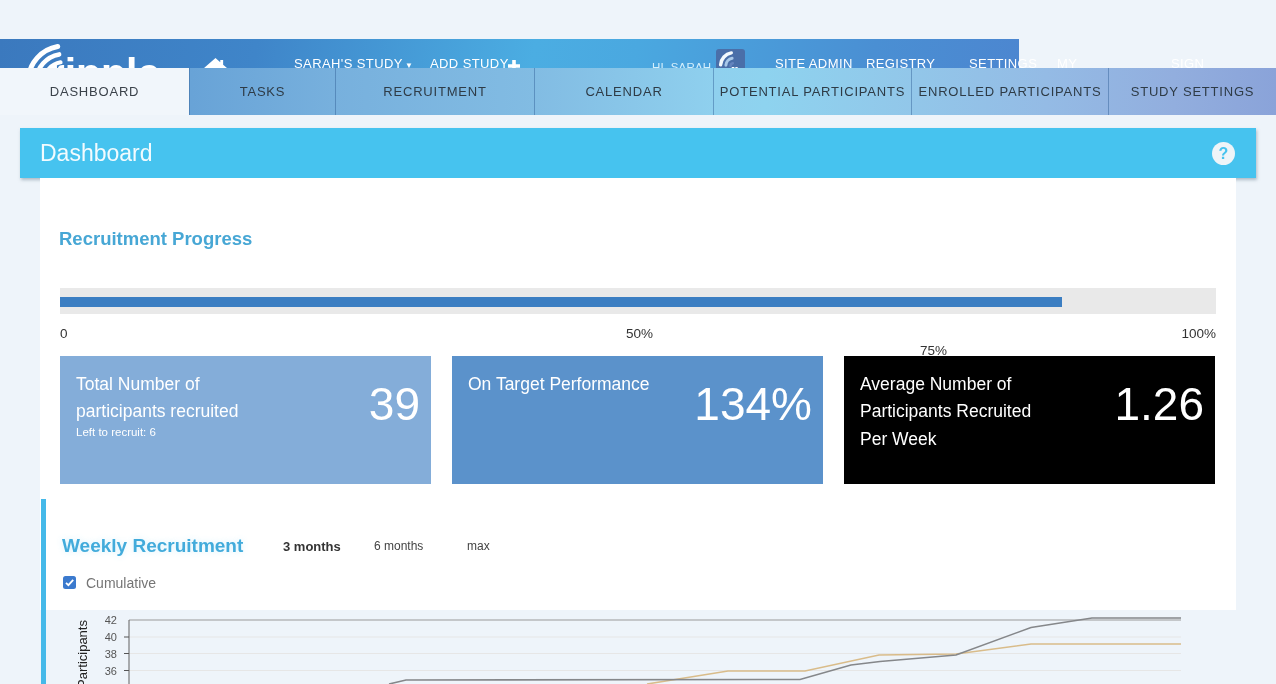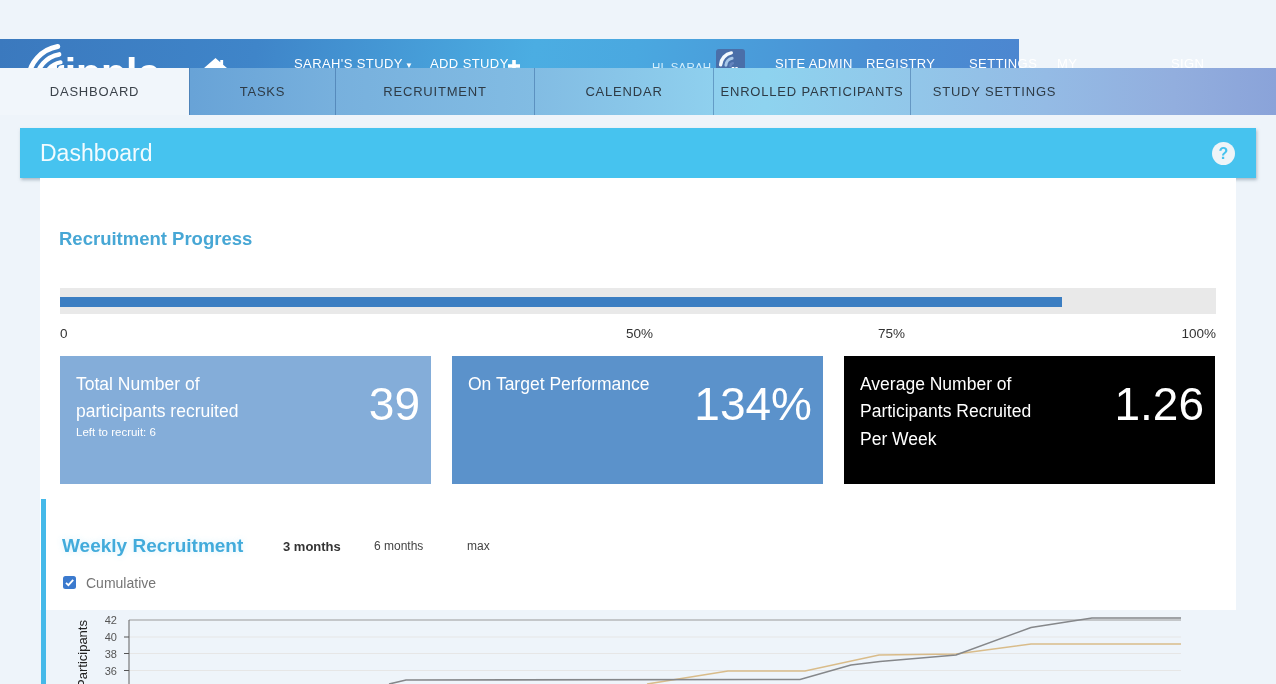--- a/index.html
+++ b/index.html
@@ -91,38 +91,39 @@
     <div class="hnav" style="left:969px;">SETTINGS</div>
     <div class="hnav" style="left:1057px;">MY ACCOUNT</div>
     <div class="hnav" style="left:1171px;">SIGN OUT</div>
   </div>
 
   <div id="tabs">
     <div class="tab active" style="width:189px;">DASHBOARD</div>
     <div class="tab" style="width:146px;">TASKS</div>
     <div class="tab" style="width:199px;">RECRUITMENT</div>
     <div class="tab" style="width:179px;">CALENDAR</div>
+    <div class="tab" style="width:198px;">POTENTIAL PARTICIPANTS</div>
     <div class="tab" style="width:197px;">ENROLLED PARTICIPANTS</div>
     <div class="tab" style="width:168px;">STUDY SETTINGS</div>
   </div>
 
   <div id="banner">
     <div class="title">Dashboard</div>
     <div id="helpicon">?</div>
   </div>
 
   <div id="card">
     <div id="rp-title">Recruitment Progress</div>
     <div id="ptrack">
         <div id="pfill"></div>
       </div>
     <div class="plabel" style="left:20px;">0</div>
     <div class="plabel" style="left:312px;margin-top:40px;">25%</div>
     <div class="plabel" style="left:586px;">50%</div>
-    <div class="plabel" style="left:838px;">75%</div>
+    <div class="plabel" style="left:880px;margin-top:17px;">75%</div>
     <div class="plabel" style="left:1103px;width:73px;text-align:right;">100%</div>
 
     <div class="scard" style="left:20px;background:#84add9;">
       <div class="t">Total Number of participants recruited</div>
       <div class="sub">Left to recruit: 6</div>
       <div class="num">39</div>
     </div>
     <div class="scard" style="left:412px;background:#5b92cb;">
       <div class="t">On Target Performance</div>
       <div class="num">134%</div>

